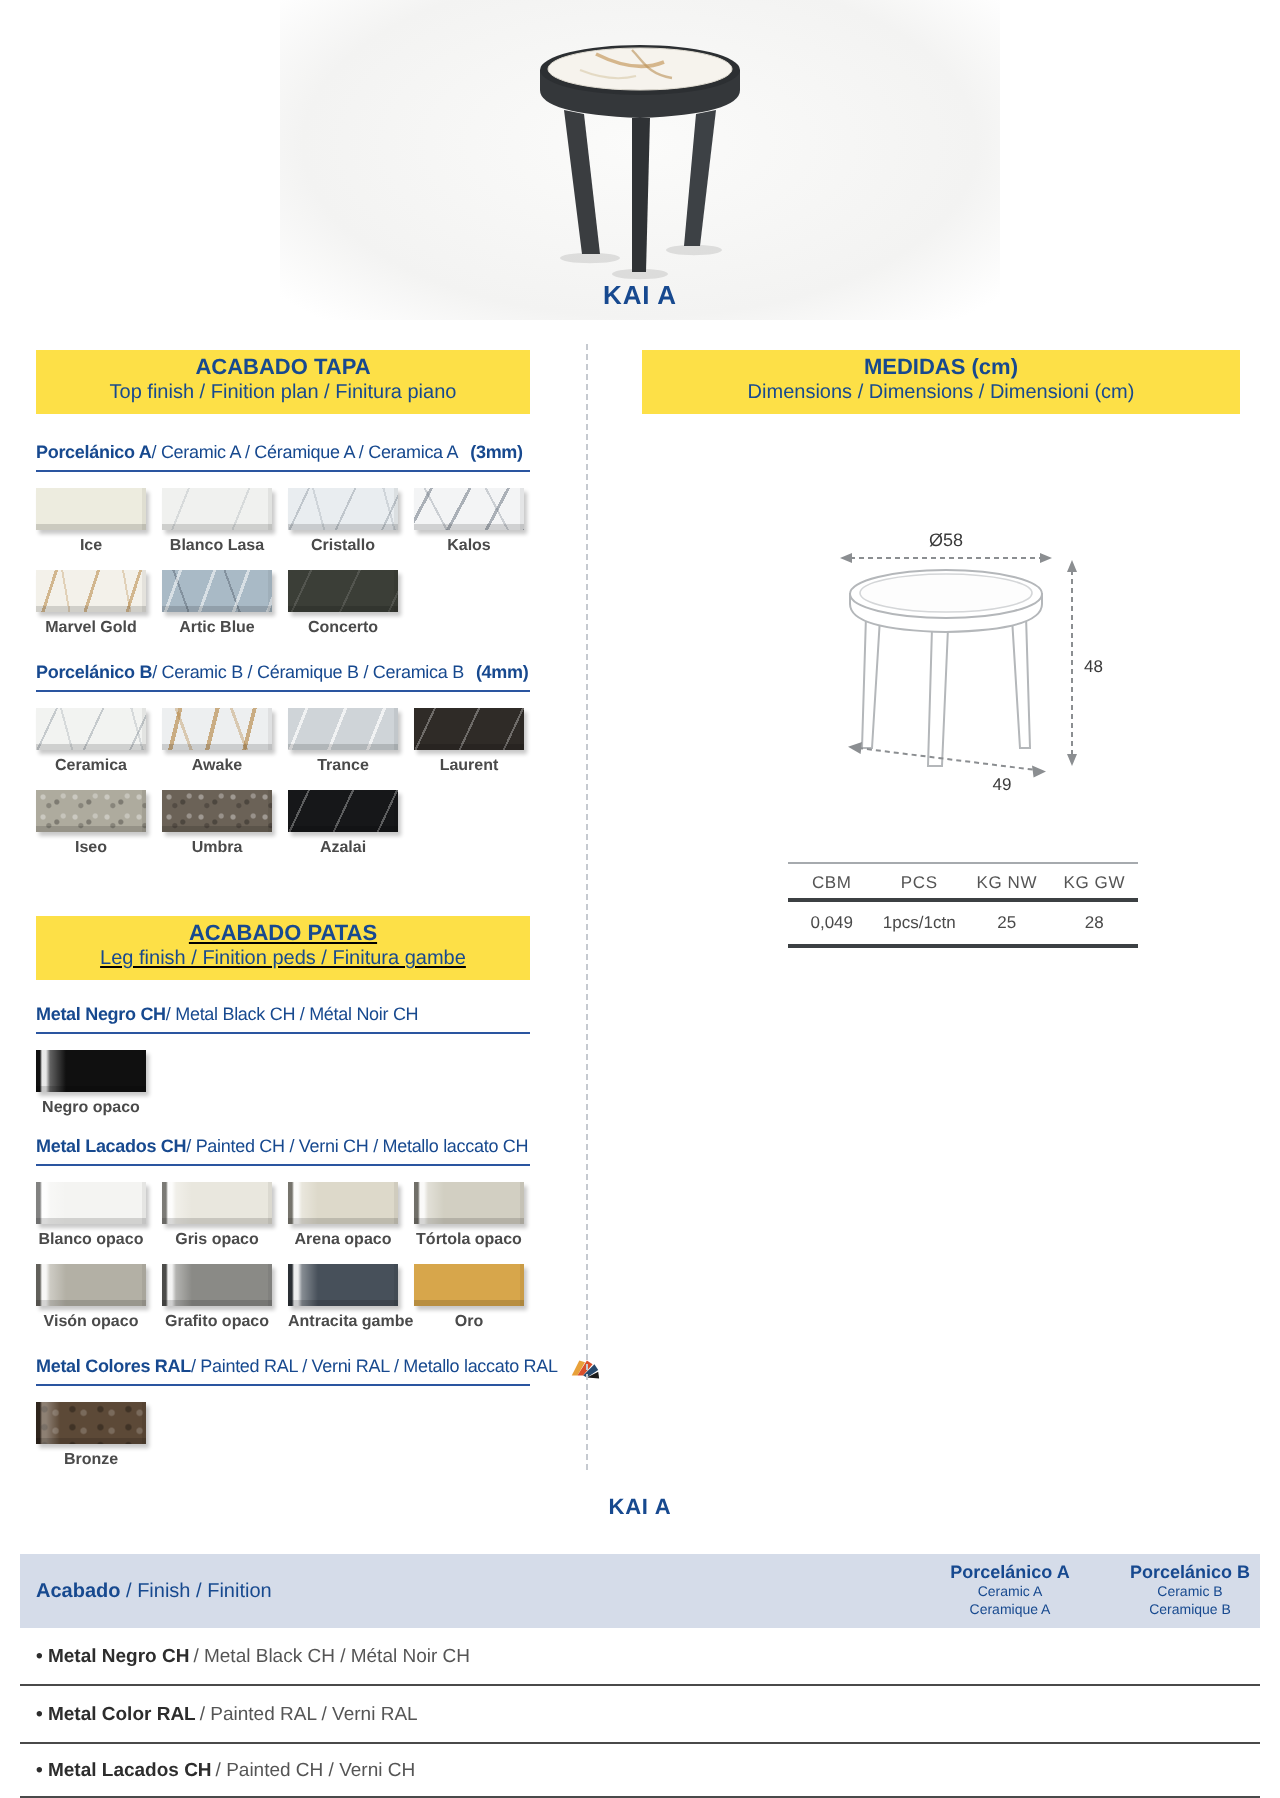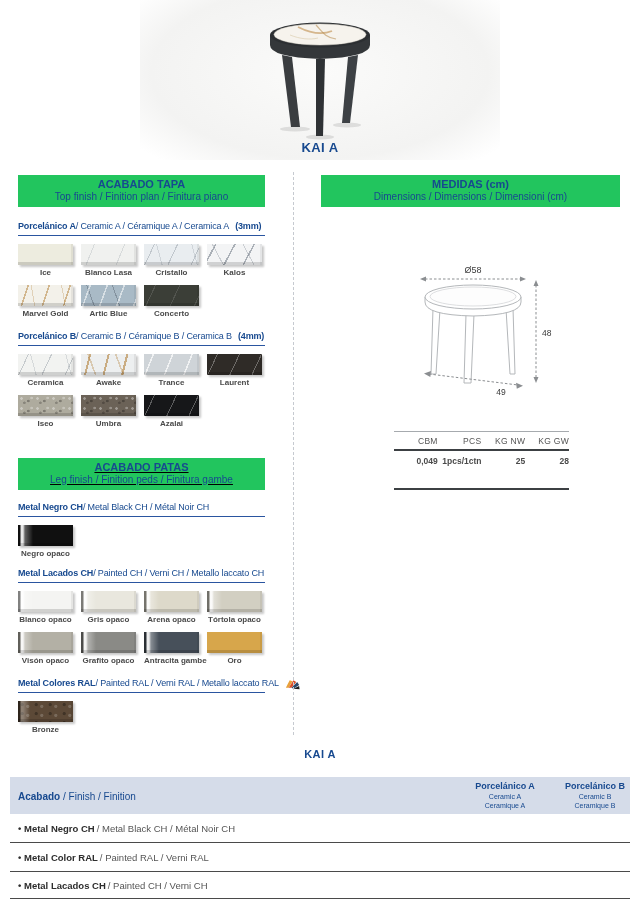--- a/index.html
+++ b/index.html
@@ -16,21 +16,21 @@
     color:#17498f;font-weight:bold;font-size:13px;letter-spacing:.4px;}
   .page-title.top{top:140px;}
   .page-title.bottom{top:748px;font-size:11px;}
 
   
   .left-col{position:absolute;left:18px;top:175px;width:247px;}
   .right-col{position:absolute;left:321px;top:175px;width:299px;height:560px;}
   .divider-v{position:absolute;left:293px;top:172px;height:563px;width:0;
     border-left:1px dashed #c6cad0;}
 
-  .panel-header{background:#22c55e;text-align:center;padding:3px 2px 4px;}
+  .panel-header{background:#fde047;text-align:center;padding:3px 2px 4px;}
   .panel-header .t1{font-weight:bold;font-size:11px;color:#17498f;line-height:13px;}
   .panel-header .t2{font-size:10px;color:#17498f;line-height:12px;}
   .patas-header{margin-top:30px;text-decoration:underline;}
 
   .group-label{color:#17498f;font-size:9px;letter-spacing:-.15px;white-space:nowrap;
     border-bottom:1px solid #2a55a0;padding-bottom:3px;line-height:11px;
     display:flex;align-items:flex-end;}
   .group-label .b{font-weight:bold;}
   .group-label .sfx{margin-left:6px;font-weight:bold;}
   .ml-a{margin-top:14px;} .ml-b{margin-top:13px;}
@@ -56,22 +56,22 @@
   .tex-veins-white{background-image:repeating-linear-gradient(112deg,transparent 0 8px,rgba(255,255,255,.7) 8px 9.5px,transparent 9.5px 18px);}
   .tex-speckle{background-image:radial-gradient(circle at 22% 35%,rgba(255,255,255,.35) 0 1px,transparent 1.6px),radial-gradient(circle at 65% 60%,rgba(0,0,0,.28) 0 1px,transparent 1.6px),radial-gradient(circle at 85% 30%,rgba(255,255,255,.3) 0 1px,transparent 1.6px),radial-gradient(circle at 40% 78%,rgba(0,0,0,.22) 0 1px,transparent 1.6px);background-size:16px 10px;}
   .tex-metal{background-image:linear-gradient(90deg,rgba(15,15,15,.5) 0,rgba(15,15,15,.5) 2px,rgba(255,255,255,.9) 3px,rgba(255,255,255,.9) 5px,rgba(255,255,255,.35) 7px,rgba(255,255,255,0) 15px);}
   .tex-bronze{background-image:linear-gradient(90deg,rgba(0,0,0,.5) 0 2px,rgba(255,255,255,.3) 3px 5px,rgba(255,255,255,0) 12px),radial-gradient(circle at 30% 40%,rgba(0,0,0,.3) 0 1.2px,transparent 2px),radial-gradient(circle at 70% 60%,rgba(255,255,255,.18) 0 1.2px,transparent 2px);background-size:auto,14px 9px,14px 9px;}
 
   
   .dim-drawing{position:absolute;left:87px;top:77px;}
   .spec-table{position:absolute;left:73px;top:256px;width:175px;font-size:8.5px;color:#4a4a4a;}
   .spec-head{display:flex;border-top:1px solid #a6aaae;border-bottom:2px solid #3c4043;
     padding:4px 0 3px;color:#555;letter-spacing:.3px;}
-  .spec-vals{display:flex;border-bottom:2px solid #3c4043;padding:5px 0 22px;font-weight:bold;}
-  .spec-head span,.spec-vals span{flex:1;text-align:right;}
+  .spec-vals{display:flex;border-bottom:2px solid #3c4043;padding:5px 0 6px;}
+  .spec-head span,.spec-vals span{flex:1;text-align:center;}
 
   
   .avail-bar{position:absolute;left:10px;top:777px;width:620px;height:37px;background:#d5dce9;}
   .avail-left{position:absolute;left:8px;top:50%;transform:translateY(-50%);
     font-size:10px;color:#17498f;}
   .avail-left .b{font-weight:bold;}
   .avail-col{position:absolute;top:4px;width:84px;text-align:center;color:#17498f;}
   .avail-col .c1{font-weight:bold;font-size:9px;line-height:11px;}
   .avail-col .c2{font-size:7px;line-height:9px;}
   .col-a{left:453px;} .col-b{left:543px;}

